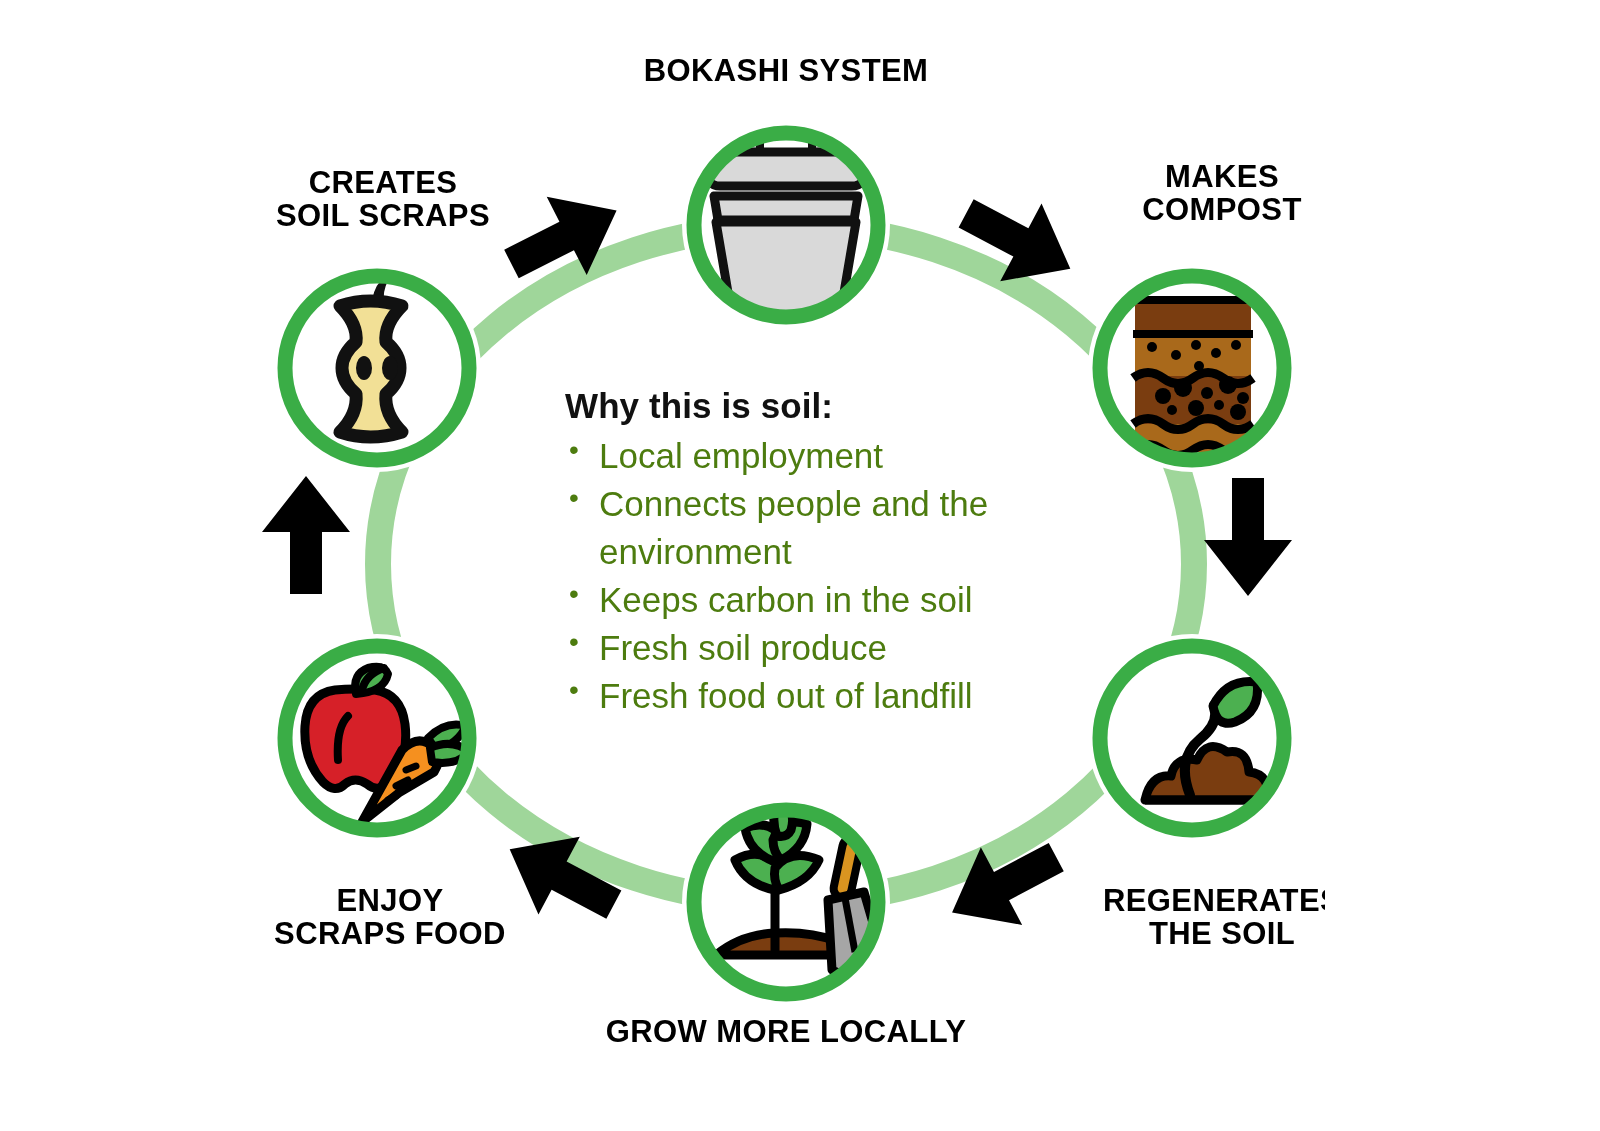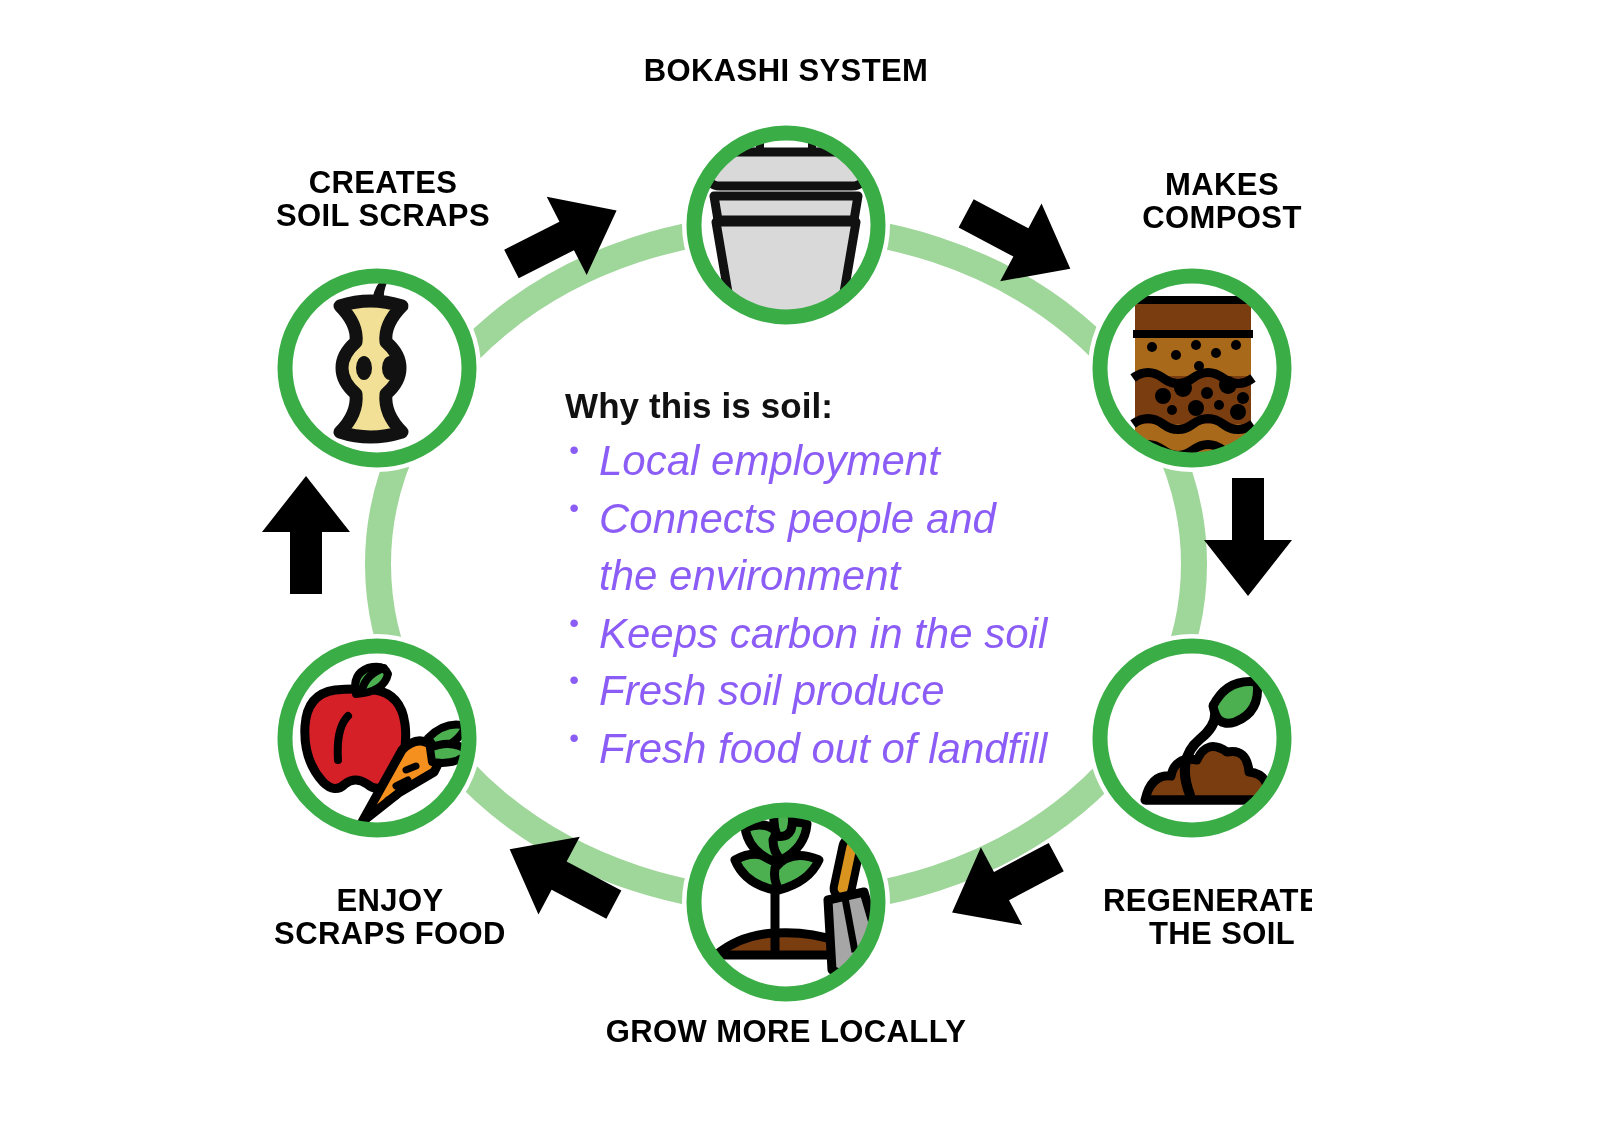--- a/index.html
+++ b/index.html
@@ -11,20 +11,21 @@
   body {
     font-family: "Liberation Sans", sans-serif;
     -webkit-font-smoothing: antialiased;
   }
   #stage {
     position: relative;
     width: 1312px;
     height: 1131px;
     background: #ffffff;
     overflow: hidden;
+    padding-left: 13px;
   }
   svg.layer {
     position: absolute;
     left: 0;
     top: 0;
     width: 1600px;
     height: 1131px;
   }
   .node-label {
     position: absolute;
@@ -49,26 +50,25 @@
     color: #111111;
     margin: 0 0 6px 0;
     letter-spacing: 0.1px;
   }
   .center-list {
     list-style: none;
     margin: 0;
     padding: 0;
   }
   .center-list li {
-    font-size: 42px;
-    color: #8b5cf6;
+    font-size: 35px;
+    color: #4d7c0f;
     line-height: 1.37;
     padding-left: 34px;
     position: relative;
-    font-style: italic;
   }
   .center-list li::before {
     content: "\2022";
     position: absolute;
     left: 4px;
     top: -1px;
     font-size: 28px;
   }
 </style>
 </head>
@@ -211,21 +211,21 @@
         <path d="M-55 -26 l62 0 0 -28 56 44 -56 44 0 -28 -62 0 z"></path>
       </g>
       <g transform="translate(316,539)">
         <path d="M-26 55 l0 -62 -28 0 44 -56 44 56 -28 0 0 62 z"></path>
       </g>
     </g>
   </svg>
 
   <div class="node-label" style="left:786px; top:54px;">BOKASHI SYSTEM</div>
 
-  <div class="node-label" style="left:1222px; top:168px;">MAKES
+  <div class="node-label" style="left:1222px; top:160px;">MAKES
 COMPOST</div>
 
   <div class="node-label" style="left:1222px; top:884px;">REGENERATES
 THE SOIL</div>
 
   <div class="node-label" style="left:786px; top:1015px;">GROW MORE LOCALLY</div>
 
   <div class="node-label" style="left:390px; top:884px;">ENJOY
 SCRAPS FOOD</div>
 

